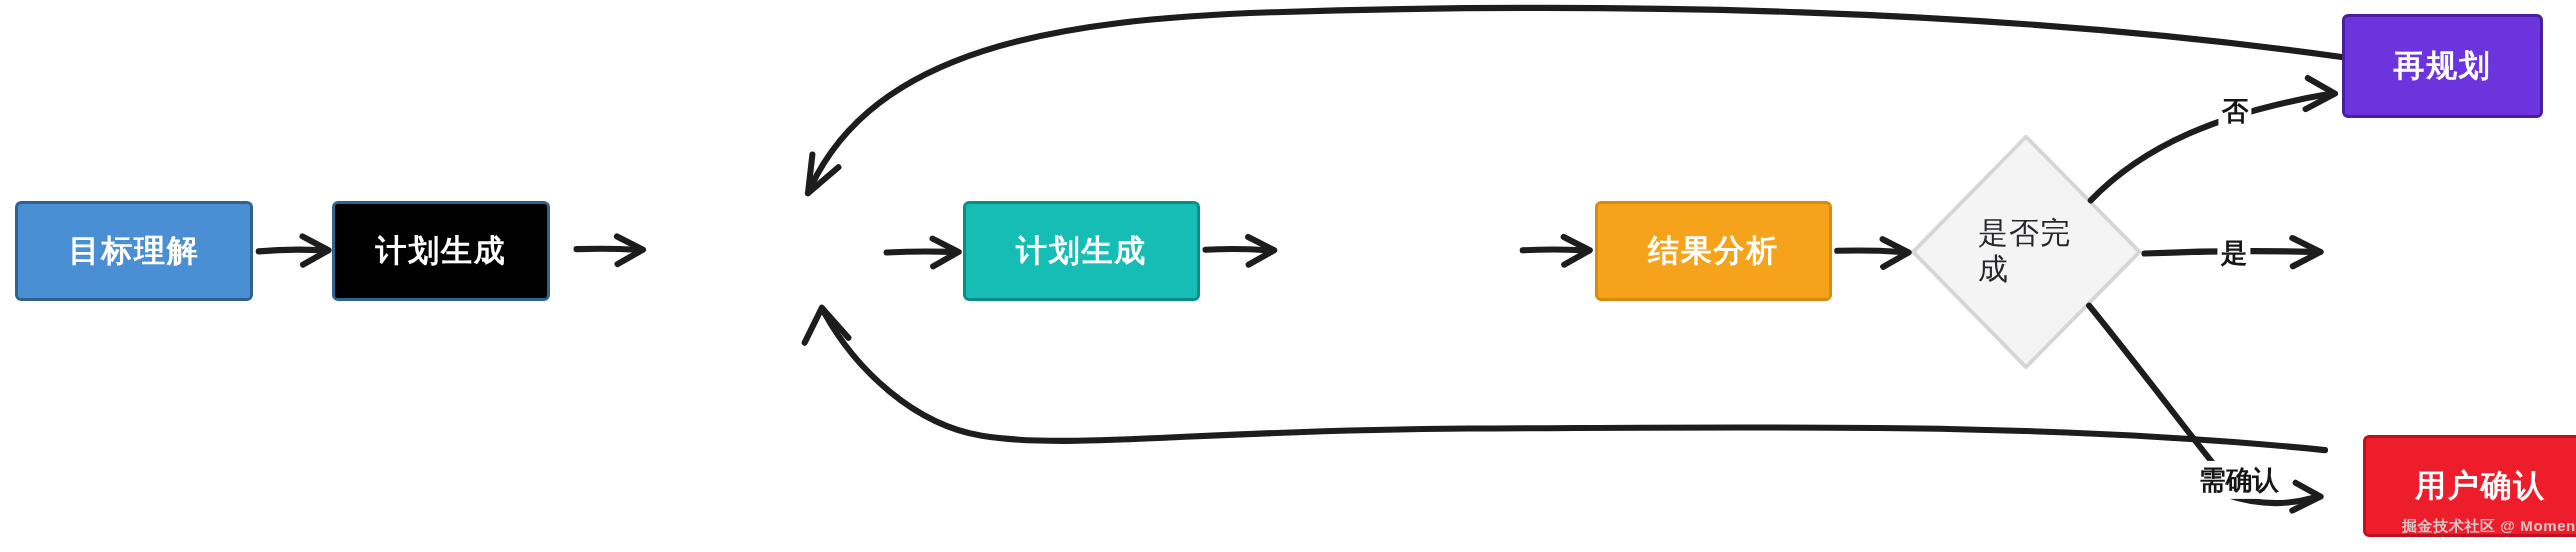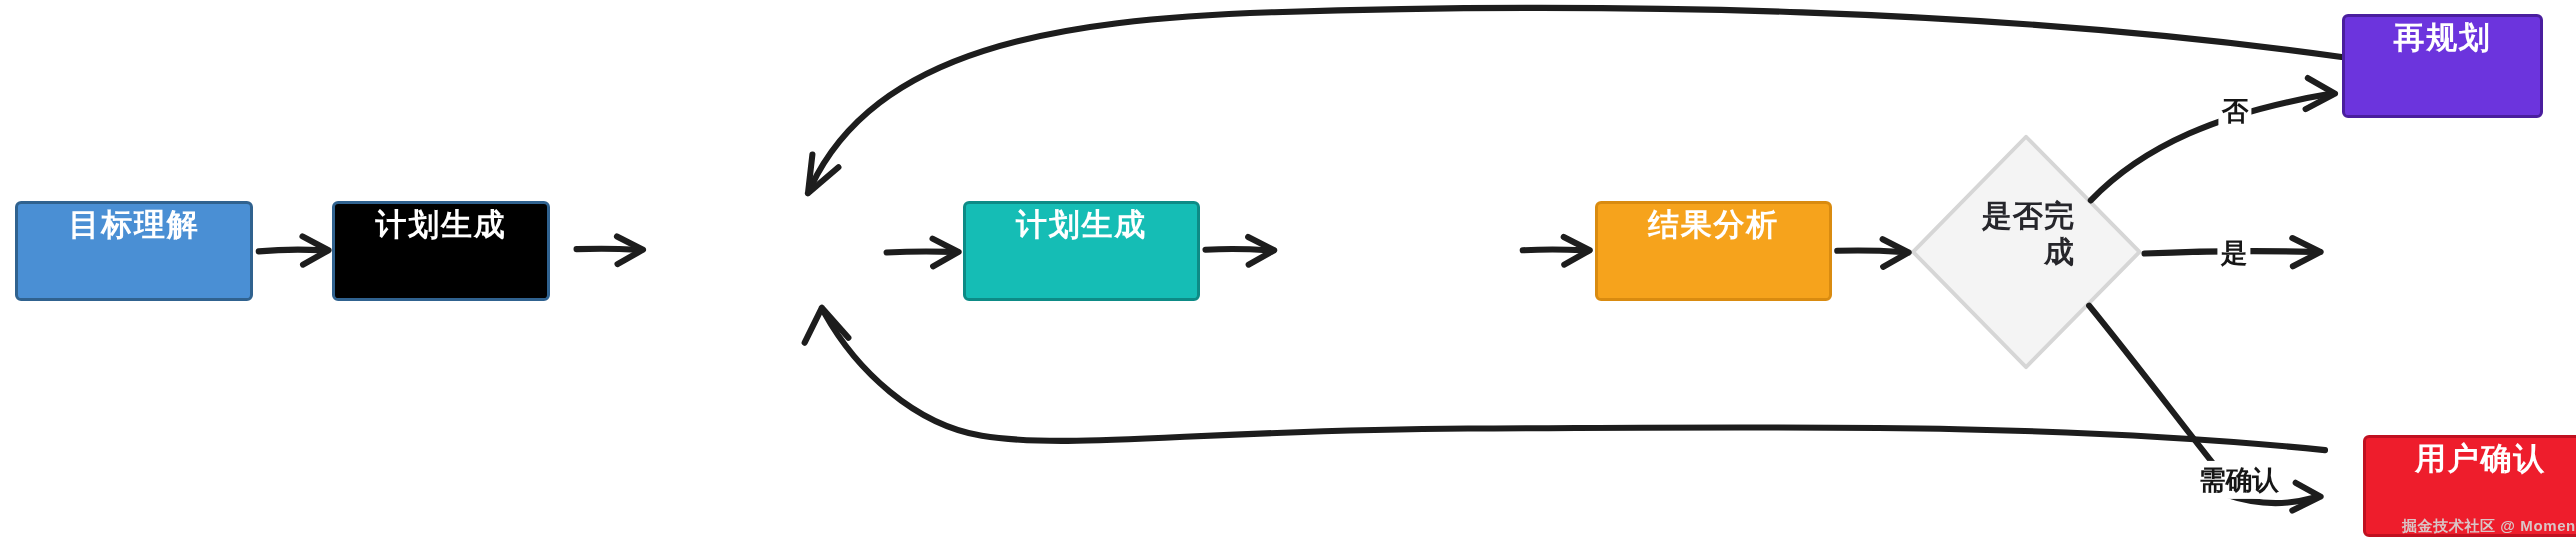--- a/index.html
+++ b/index.html
@@ -1,36 +1,36 @@
 <!DOCTYPE html>
 <html style="font-size:8.9px"><head>
 <meta charset="utf-8">
 <style>
   html,body{margin:0;padding:0;background:#ffffff;width:2576px;height:552px;overflow:hidden;
     font-family:"Liberation Sans","DejaVu Sans",sans-serif;}
   #canvas{position:relative;width:2576px;height:552px;background:#ffffff;}
   #edges-svg{position:absolute;left:0;top:0;z-index:1;}
-  .node{position:absolute;z-index:2;display:flex;justify-content:center;
+  .node{position:absolute;z-index:2;display:flex;align-items:center;justify-content:center;
     border-radius:6.1px;box-sizing:border-box;font-family:Liberation Serif, serif;}
   .node-label{color:#ffffff;font-weight:bold;font-size:31px;letter-spacing:1.7px;white-space:nowrap;}
   
   .n-goal   {left:15px;  top:201px;width:238px;height:100px;background:#4a8fd4;border:3.9px solid #30628f;}
   .n-plan   {left:332px; top:201px;width:218px;height:100px;background:#000000;border:3.9px solid #30628f;}
   .n-tool   {left:647px;top:200px;width:234px;height:101px;background:#15bdb5;border:3.9px solid #0d8b86;}
   .n-param  {left:963px;top:201px;width:237px;height:100px;background:#15bdb5;border:3.9px solid #0d8b86;}
   .n-call   {left:1279px;top:201px;width:238px;height:100px;background:#15bdb5;border:3.9px solid #0d8b86;}
   .n-result {left:1595px;top:201px;width:237px;height:100px;background:#f6a31c;border:3.9px solid #d98b10;}
   
   .n-replan {left:2342px;top:14px; width:201px;height:104px;background:#6c34dd;border:3.9px solid #4a1e9e;}
   .n-summary{left:2325px;top:202px;width:236px;height:102px;background:#55b42c;border:3.9px solid #3c8a1d;
     box-shadow:inset 0 0 0 2.8px rgba(255,255,255,.4);}
   .n-confirm{left:2326px;top:435px;width:235px;height:102px;background:#ee1d2c;border:3.9px solid #c01020;margin-left:37px;}
   
-  .diamond-label{position:absolute;z-index:3;left:1978px;top:198px;width:97px;text-align:right;
-    color:#26262b;font-weight:bold;font-size:30px;line-height:1.2;letter-spacing:1.1px;}
+  .diamond-label{position:absolute;z-index:3;left:1978px;top:215px;width:97px;text-align:left;
+    color:#26262b;font-weight:normal;font-size:30px;line-height:1.2;letter-spacing:1.1px;}
   
   .edge-label{position:absolute;z-index:3;background:#ffffff;color:#161616;font-weight:bold;
     font-size:26.6px;padding:1.1px 3.3px;transform:translate(-50%,-50%);white-space:nowrap;}
   .lbl-no{left:2235px;top:111px;}
   .lbl-yes{left:2234px;top:253px;}
   .lbl-confirm{left:2239px;top:480px;}
   
   .watermark{position:absolute;z-index:4;left:2402px;top:517px;font-size:15px;font-weight:bold;
     color:#d8d4d4;opacity:.92;white-space:nowrap;letter-spacing:0.6px;}
   .stroke{fill:none;stroke:#1d1d1d;stroke-width:11;stroke-linecap:round;stroke-linejoin:round;}

